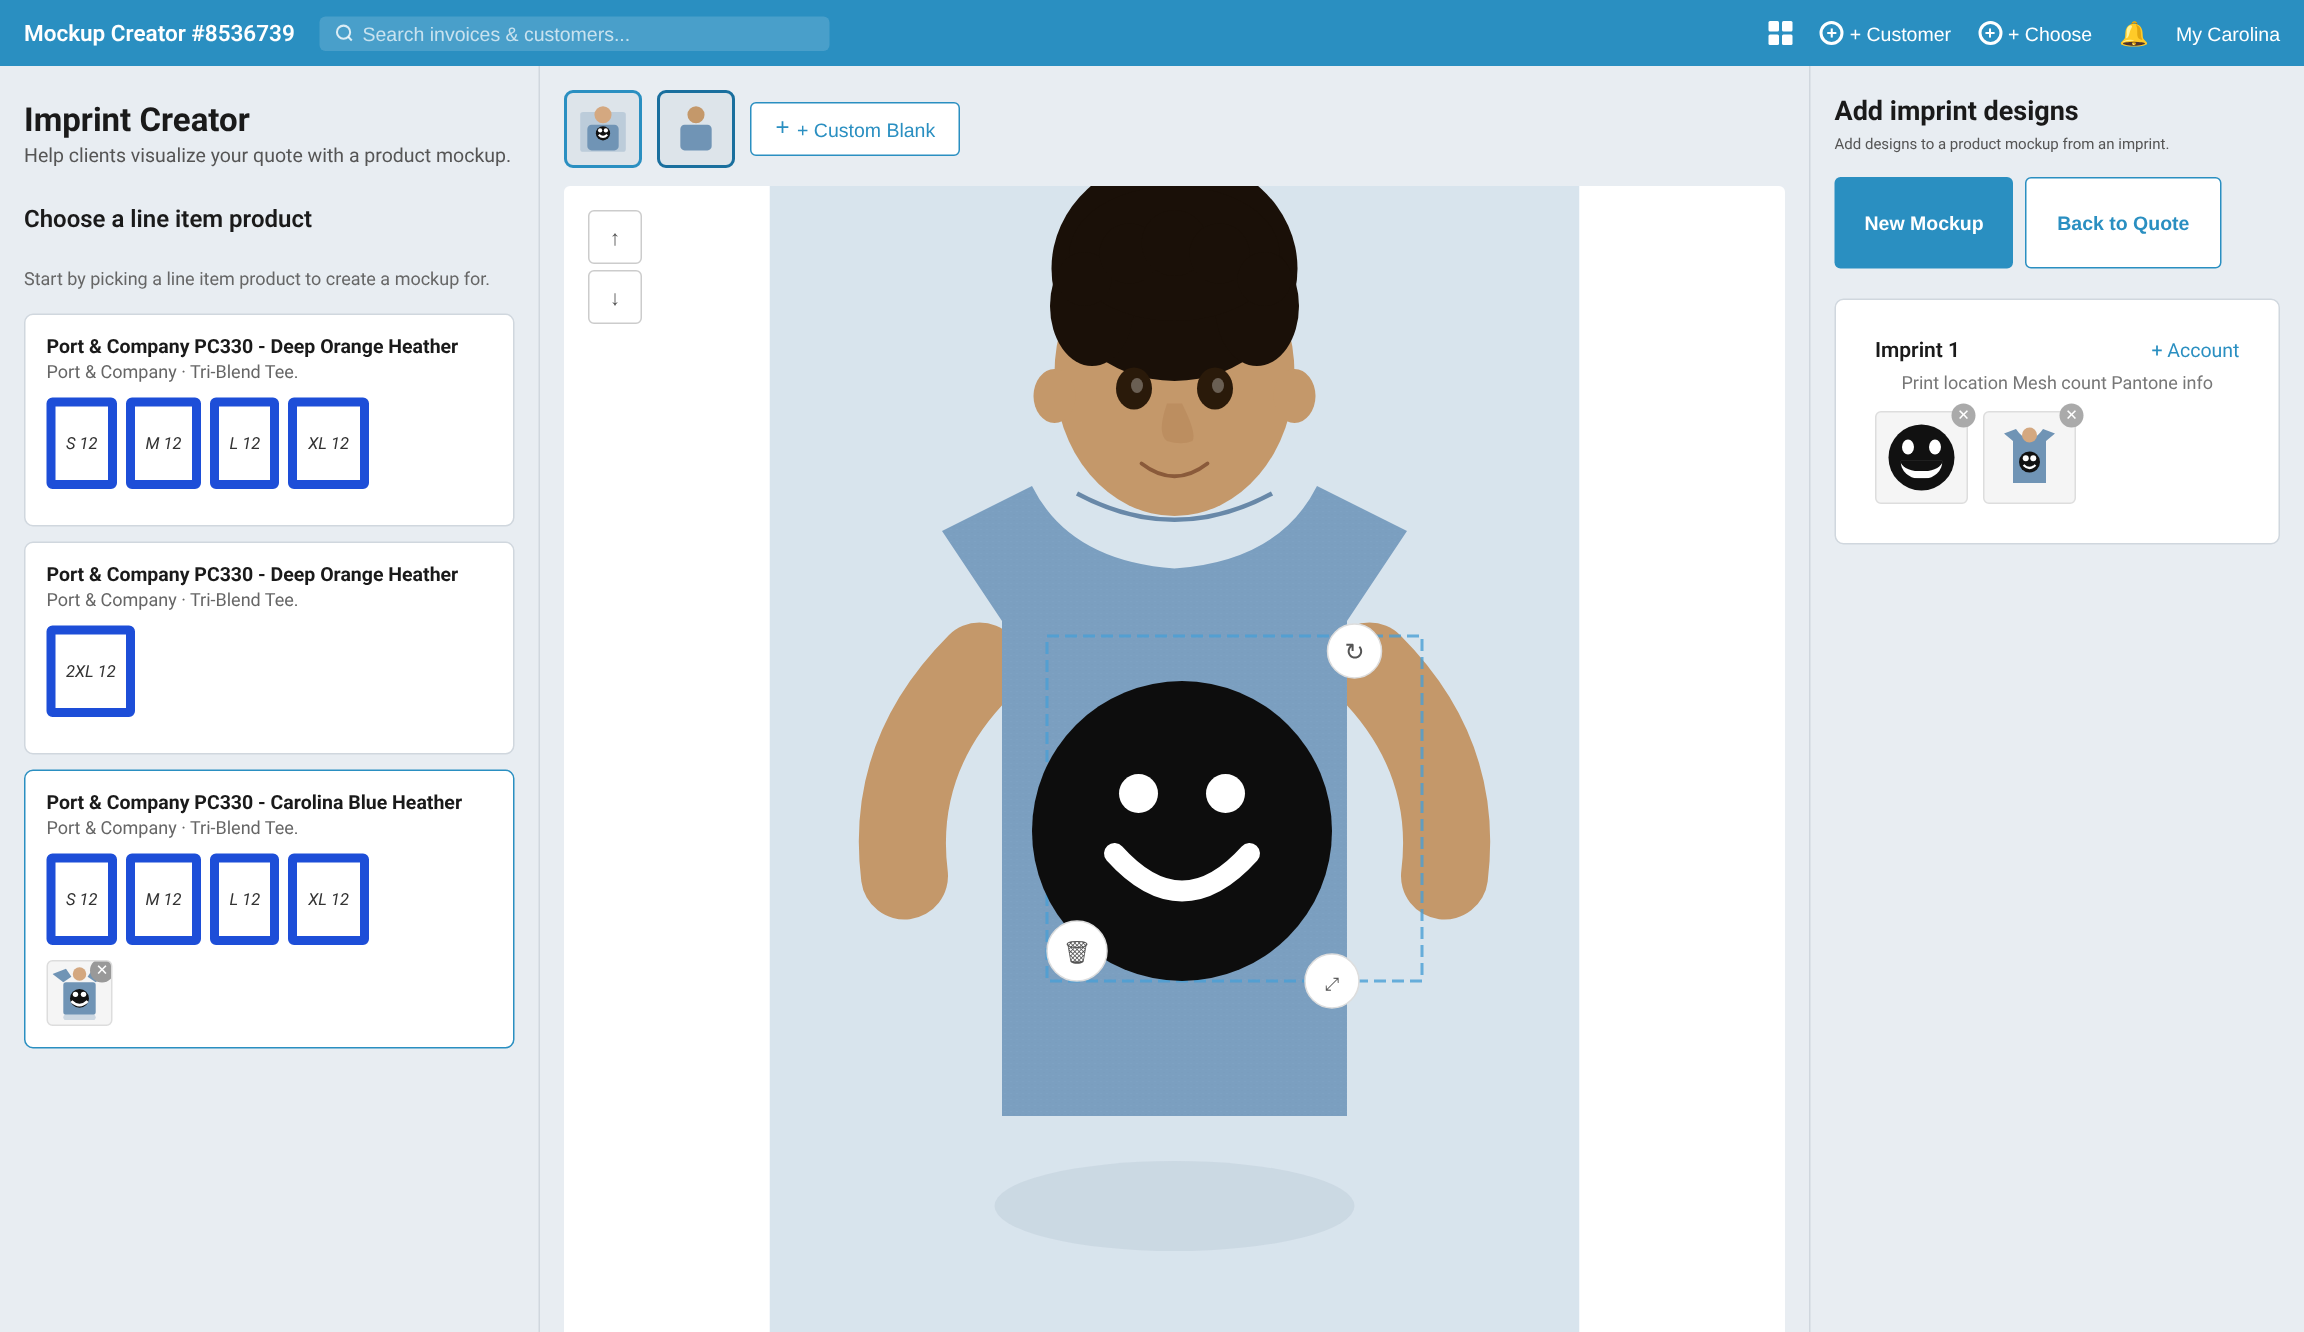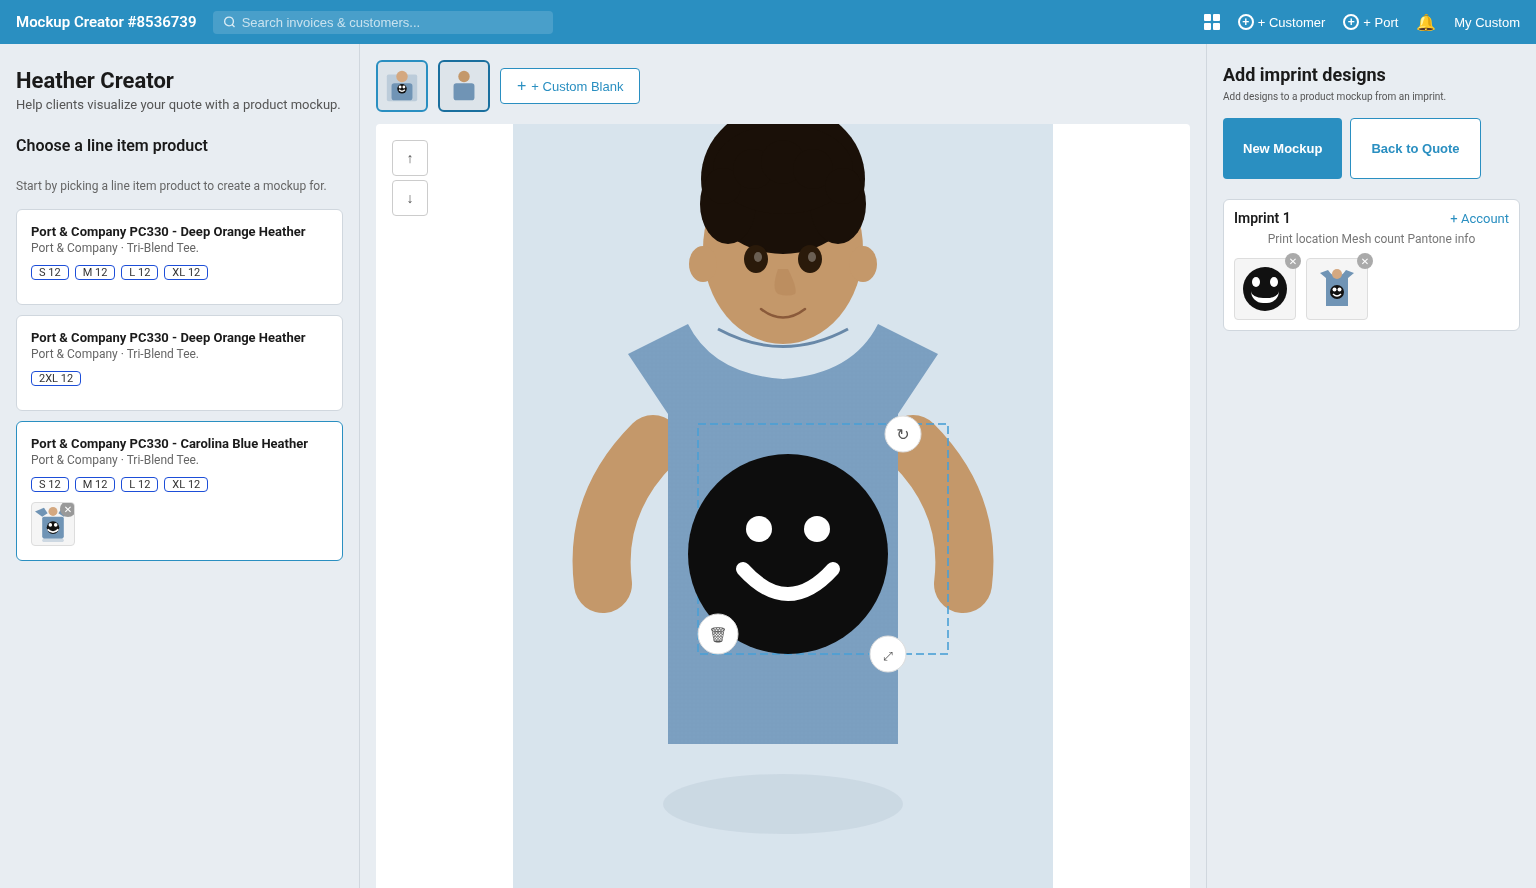--- a/index.html
+++ b/index.html
@@ -134,25 +134,26 @@
       color: #666;
       margin-bottom: 10px;
     }
     .size-tags {
       display: flex;
       gap: 6px;
       flex-wrap: wrap;
       margin-bottom: 10px;
     }
     .size-tag {
-      border: 1px solid #1d4ed8;
-      border-radius: 4px;
-      padding: 0 7px;
+      border: 6px solid #1d4ed8;
+      border-radius: 4px;
+      padding: 18px 7px;
       font-size: 11px;
       color: #333;
+      font-style: italic;
     }
     .design-thumb-small {
       width: 44px;
       height: 44px;
       border-radius: 4px;
       border: 1px solid #ddd;
       background: #f5f5f5;
       display: flex;
       align-items: center;
       justify-content: center;
@@ -288,21 +289,21 @@
       border-radius: 4px;
       padding: 9px 20px;
       font-size: 13px;
       font-weight: 600;
       cursor: pointer;
     }
     .imprint-card {
       background: white;
       border: 1px solid #d0d7de;
       border-radius: 6px;
-      padding: 10px;
+      padding: 26px;
     }
     .imprint-header {
       display: flex;
       align-items: center;
       justify-content: space-between;
       margin-bottom: 6px;
     }
     .imprint-title {
       font-weight: 600;
       font-size: 14px;
@@ -417,33 +418,33 @@
         <span></span>
         <span></span>
         <span></span>
     </div>
     <button class="topnav-btn">
       <span class="plus-circle">+</span>
       <span>+ Customer</span>
     </button>
     <button class="topnav-btn">
       <span class="plus-circle">+</span>
-      <span>+ Port</span>
+      <span>+ Choose</span>
     </button>
     <span class="bell-icon">🔔</span>
     <button class="topnav-btn">
-      <span>My Custom</span>
+      <span>My Carolina</span>
     </button>
   </div>
 </nav>
 
 <div class="page-layout">
 
   <aside class="left-panel">
-    <h1 class="page-title">Heather Creator</h1>
+    <h1 class="page-title">Imprint Creator</h1>
     <p class="page-subtitle">Help clients visualize your quote with a product mockup.</p>
 
     <h2 class="section-title">Choose a line item product</h2>
     <p class="section-hint">Start by picking a line item product to create a mockup for.</p>
 
     <div class="product-card">
       <div class="product-name">Port &amp; Company PC330 - Deep Orange Heather</div>
       <div class="product-sub">Port &amp; Company · Tri-Blend Tee.</div>
       <div class="size-tags">
         <span class="size-tag">S 12</span>

